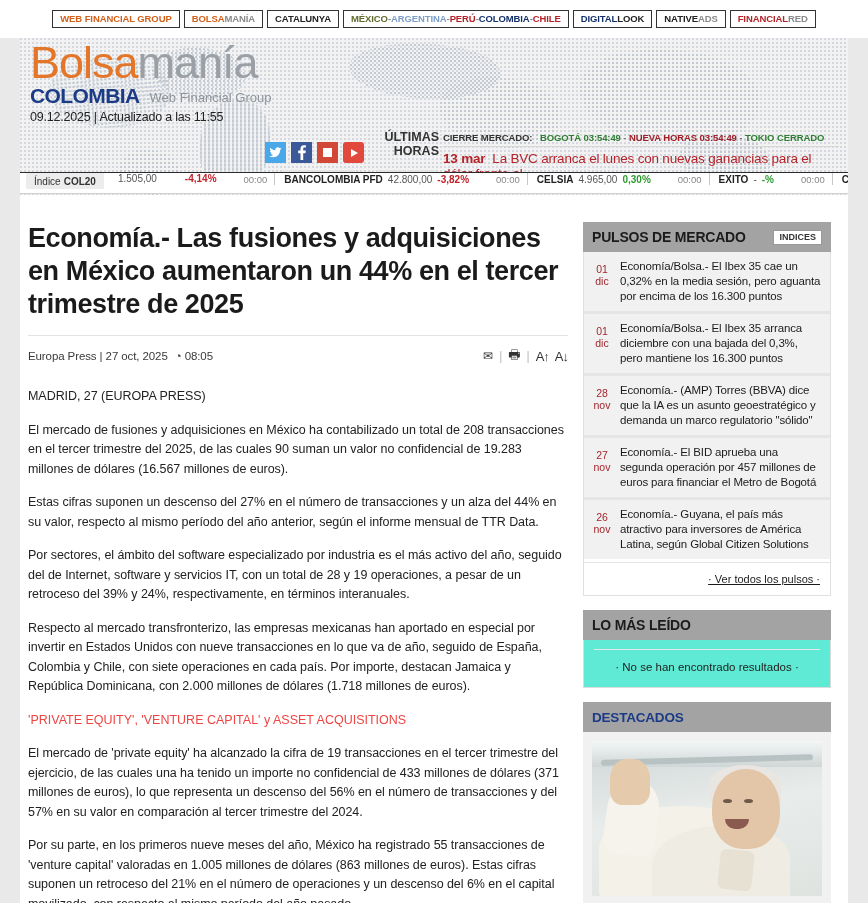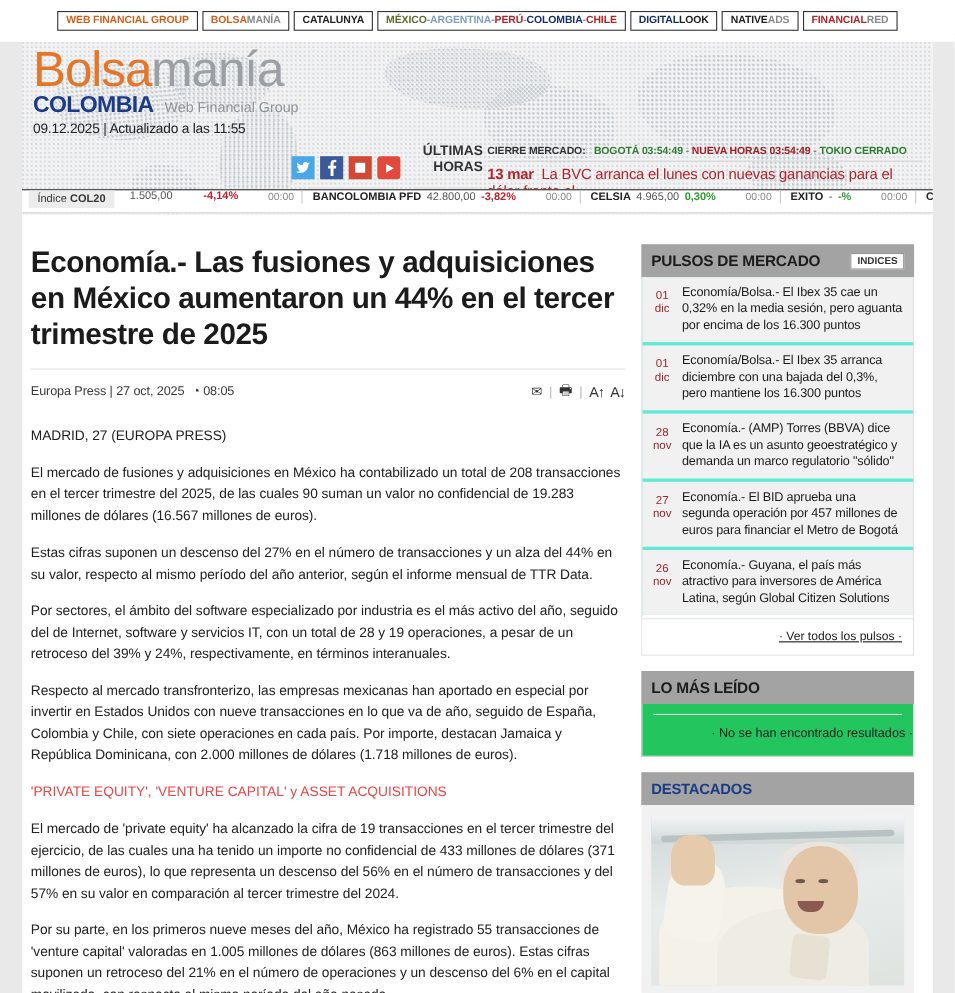--- a/index.html
+++ b/index.html
@@ -179,35 +179,35 @@
   .sb-head {
     background:#a3a3a3; height:30px; display:flex; align-items:center;
     justify-content:space-between; padding:0 9px;
   }
   .sb-head-title { font-size:14px; font-weight:bold; color:#1b1b1b; letter-spacing:-0.2px;}
   .sb-head-title.blue { color:#1b3b86; font-weight:bold; font-size:13.5px;}
   .sb-chip {
     border:1px solid #999; background:#fff; font-size:9px; font-weight:bold;
     color:#333; padding:2px 5px; line-height:1;
   }
-  .pulse-list { background:#5eead4; }
+  .pulse-list { background:#e5e5e5; }
   .pulse {
     display:flex; gap:7px; padding:7px 8px 7px 7px; align-items:flex-start;
     background:#f1f1f1; margin-bottom:3px;
   }
   .pulse-date { width:22px; flex:0 0 22px; text-align:center; color:#a1272e;
                 font-size:10.5px; line-height:12px; padding-top:4px; }
   .pulse-txt { font-size:11.5px; line-height:15px; color:#1b1b1b; letter-spacing:-0.15px; }
   .pulse-more { background:#fff; text-align:right; padding:6px 10px 8px 0; border-top:1px solid #e4e4e4;}
   .pulse-more a { font-size:11px; color:#1b1b1b; text-decoration:underline; }
   .sb-box-border { border:1px solid #e0e0e0; border-top:none; }
 
   .noresults {
-    background:#22c55e; border:1px solid #dcdcdc; border-top:none;
-    text-align:right; font-size:11.5px; color:#222; padding:13px 0 14px;
+    background:#5eead4; border:1px solid #dcdcdc; border-top:none;
+    text-align:center; font-size:11.5px; color:#222; padding:13px 0 14px;
   }
   .noresults .rule { height:1px; background:#e6e6e6; margin:-4px 10px 11px; }
 
   .dest-body { background:#f1f1f1; padding:9px 9px 12px; }
   .dest-photo {
     width:100%; height:155px; position:relative; overflow:hidden;
     background:linear-gradient(170deg,#cfd6d6 0%, #e8eceb 45%, #dfe3e0 100%);
   }
   .dp-ceiling { position:absolute; left:0; top:0; width:100%; height:26px;
                 background:linear-gradient(180deg,#f3f6f6,#cfd6d6);}

